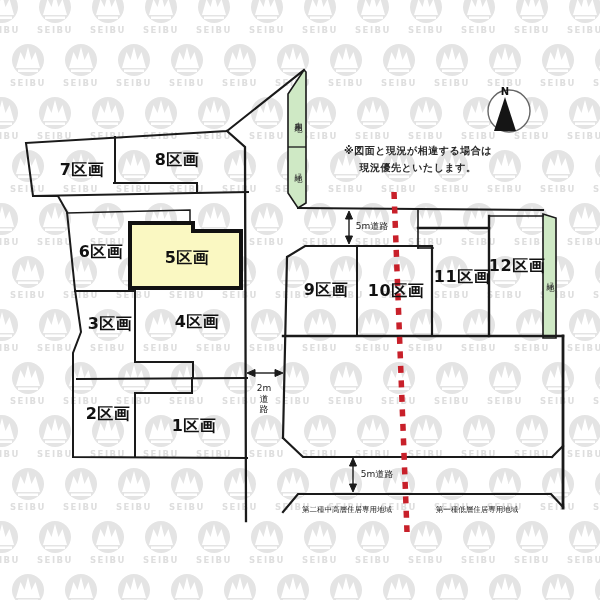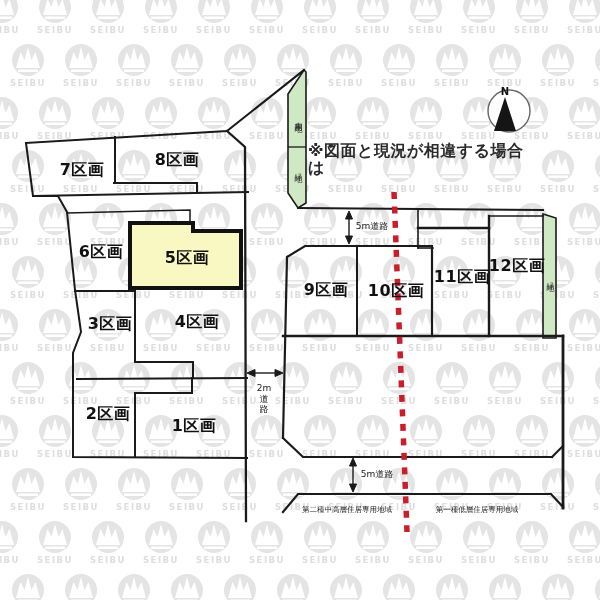--- a/index.html
+++ b/index.html
@@ -7,22 +7,22 @@
   #stage{position:relative;width:600px;height:600px;overflow:hidden;background:#ffffff;}
   #watermark{position:absolute;left:0;top:0;width:600px;height:600px;z-index:0;}
   .wm-tile{position:absolute;width:44px;text-align:center;}
   .wm-brand{font-size:8.5px;font-weight:bold;letter-spacing:1.5px;color:#dedede;margin-top:-3px;}
   #map-svg{position:absolute;left:0;top:0;z-index:1;}
   .lbl{position:absolute;z-index:2;transform:translate(-50%,-50%);white-space:nowrap;color:#111;}
   .plot-label{font-size:16px;font-weight:bold;letter-spacing:0.5px;}
   .small-label{font-size:9px;color:#222;}
   .tiny-label{font-size:7.5px;color:#222;}
   .vert-label{writing-mode:vertical-rl;text-orientation:upright;font-size:8px;letter-spacing:1px;color:#333;}
-  .note{position:absolute;z-index:2;transform:translate(-50%,0);text-align:left;
-        font-size:16px;font-weight:bold;line-height:16.5px;color:#2a2a2a;letter-spacing:0.5px;}
+  .note{position:absolute;z-index:2;transform:translate(-50%,0);text-align:center;
+        font-size:10px;font-weight:bold;line-height:16.5px;color:#2a2a2a;letter-spacing:0.5px;}
   .road-left{line-height:10.5px;text-align:center;}
 </style>
 </head>
 <body>
 
 <div id="stage">
   <div id="watermark">
       <div class="wm-tile" style="left: -20px; top: -10px;"><svg width="34" height="34" viewBox="0 0 34 34">
           <circle cx="17" cy="17" r="16" fill="#e4e4e4"></circle>
           <path d="M5,25 L9.5,9 L13.5,17 L17,4 L20.5,17 L24.5,9 L29,25 Z" fill="#ffffff"></path>
@@ -820,20 +820,21 @@
   <div class="lbl plot-label" style="left:101px;top:252px">6区画</div>
   <div class="lbl plot-label" style="left:82px;top:170px">7区画</div>
   <div class="lbl plot-label" style="left:177px;top:160px">8区画</div>
   <div class="lbl plot-label" style="left:326px;top:290px">9区画</div>
   <div class="lbl plot-label" style="left:396px;top:291px">10区画</div>
   <div class="lbl plot-label" style="left:462px;top:277px">11区画</div>
   <div class="lbl plot-label" style="left:517px;top:266px">12区画</div>
 
   <div class="note" style="left:418px;top:143px;width:220px">
     <div>※図面と現況が相違する場合は</div>
+    <div>現況優先といたします。</div>
   </div>
 
   <div class="lbl small-label" style="left:372px;top:226px">5m道路</div>
   <div class="lbl small-label road-left" style="left:264px;top:399px">
     <div>2m</div>
     <div>道</div>
     <div>路</div>
   </div>
   <div class="lbl small-label" style="left:377px;top:474px">5m道路</div>
 

